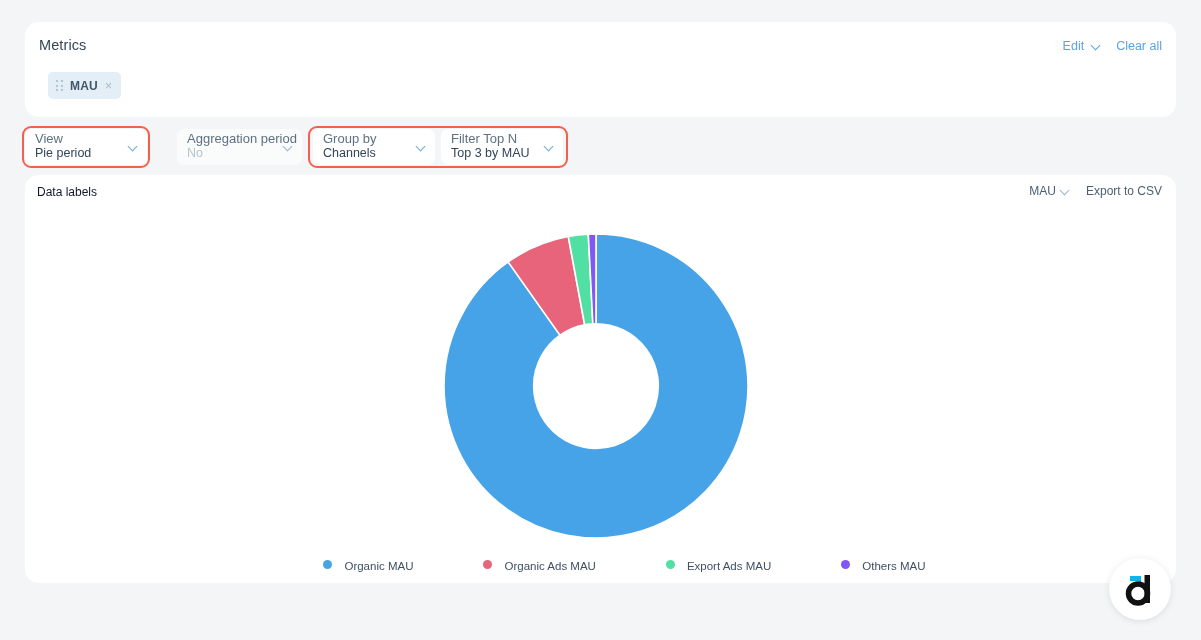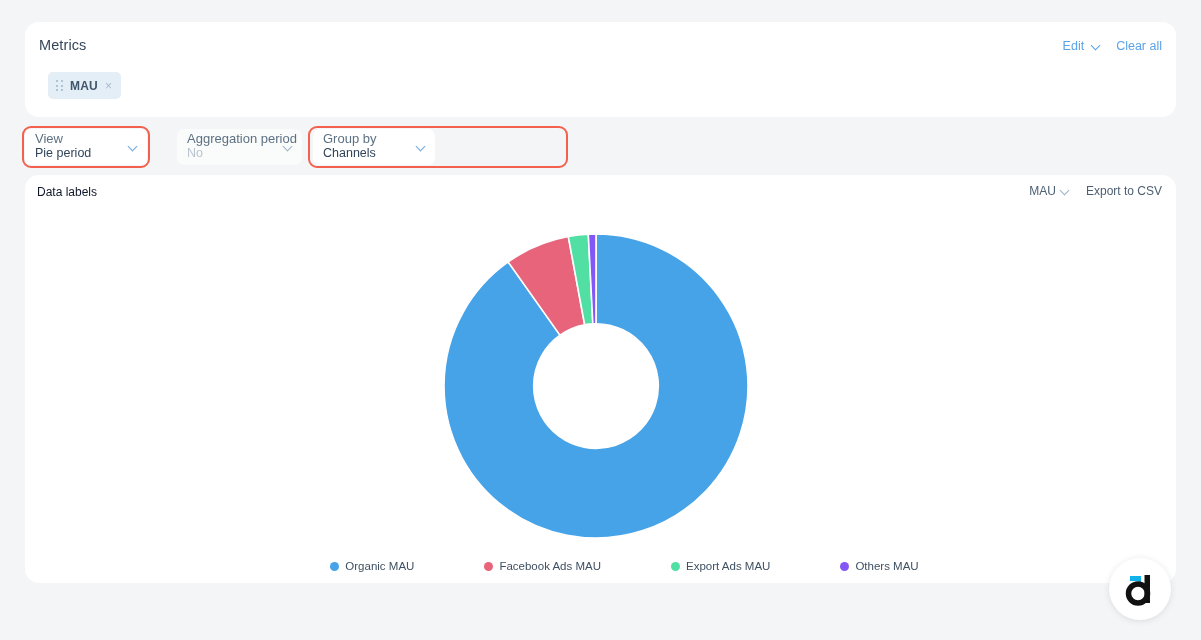--- a/index.html
+++ b/index.html
@@ -233,22 +233,22 @@
     left: 0;
     right: 0;
     top: 385px;
     display: flex;
     justify-content: center;
     align-items: center;
     gap: 22px;
   }
   .legend-item {
     display: flex;
-    align-items: center;
-    gap: 6px;
+    align-items: flex-start;
+    gap: 12px;
     cursor: pointer;
     padding-left: 48px;
   }
   .legend-dot {
     width: 9px; height: 9px;
     border-radius: 50%;
     flex: none;
   }
   .legend-text {
     font-size: 11.5px;
@@ -313,20 +313,25 @@
     <div class="dd-value">No</div>
     <span class="dd-caret"></span>
   </div>
 
   <div class="dropdown blue-caret" id="dd-groupby">
     <div class="dd-label">Group by</div>
     <div class="dd-value">Channels</div>
     <span class="dd-caret"></span>
   </div>
 
+  <div class="dropdown blue-caret" id="dd-filtertopn">
+    <div class="dd-label">Filter Top N</div>
+    <div class="dd-value">Top 3 by MAU</div>
+    <span class="dd-caret"></span>
+  </div>
 
   <div class="highlight" id="hl-view"></div>
   <div class="highlight" id="hl-group"></div>
 </div>
 
 <div class="chart-card">
 
   <div class="chart-head-left">Data labels</div>
 
   <div class="chart-head-right">
@@ -346,21 +351,21 @@
       </svg>
   </div>
 
   <div class="legend" id="chart-legend">
       <div class="legend-item">
         <span class="legend-dot" style="background: rgb(71, 163, 232);"></span>
         <span class="legend-text">Organic MAU</span>
       </div>
       <div class="legend-item">
         <span class="legend-dot" style="background: rgb(232, 100, 123);"></span>
-        <span class="legend-text">Facebook Ads MAU</span>
+        <span class="legend-text">Organic Ads MAU</span>
       </div>
       <div class="legend-item">
         <span class="legend-dot" style="background: rgb(82, 223, 164);"></span>
         <span class="legend-text">Export Ads MAU</span>
       </div>
       <div class="legend-item">
         <span class="legend-dot" style="background: rgb(130, 87, 245);"></span>
         <span class="legend-text">Others MAU</span>
       </div>
     </div>

